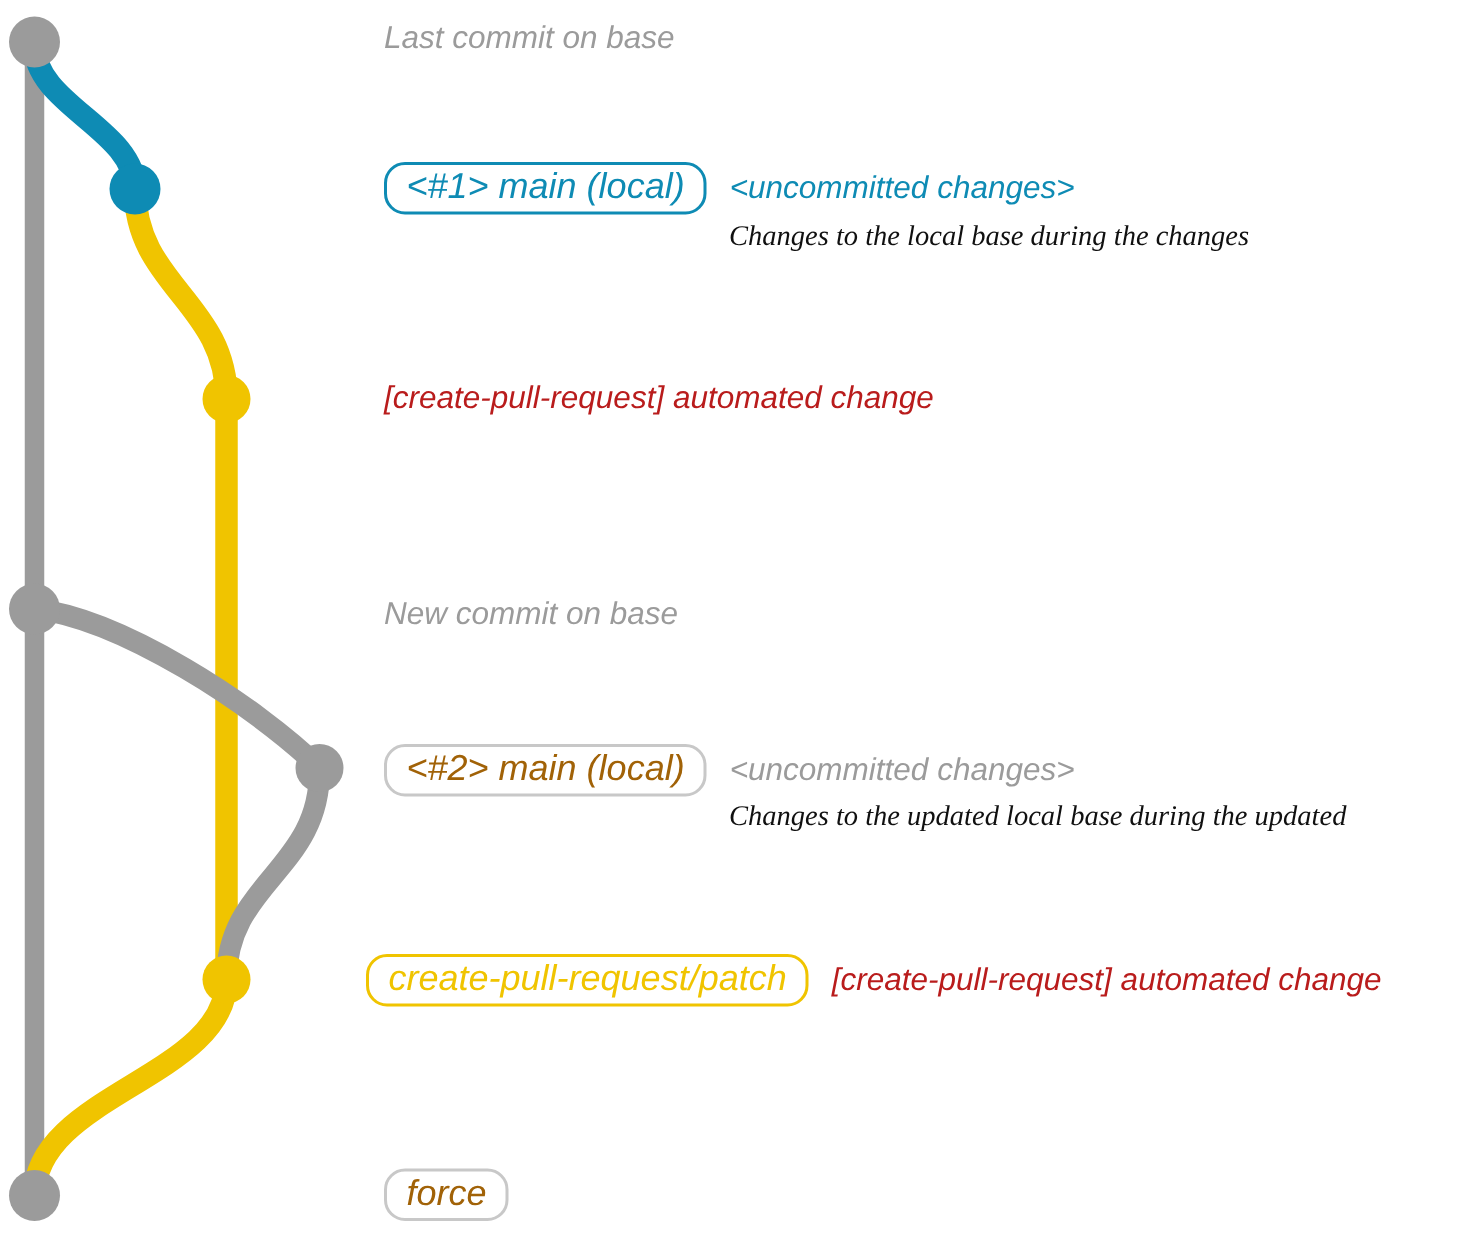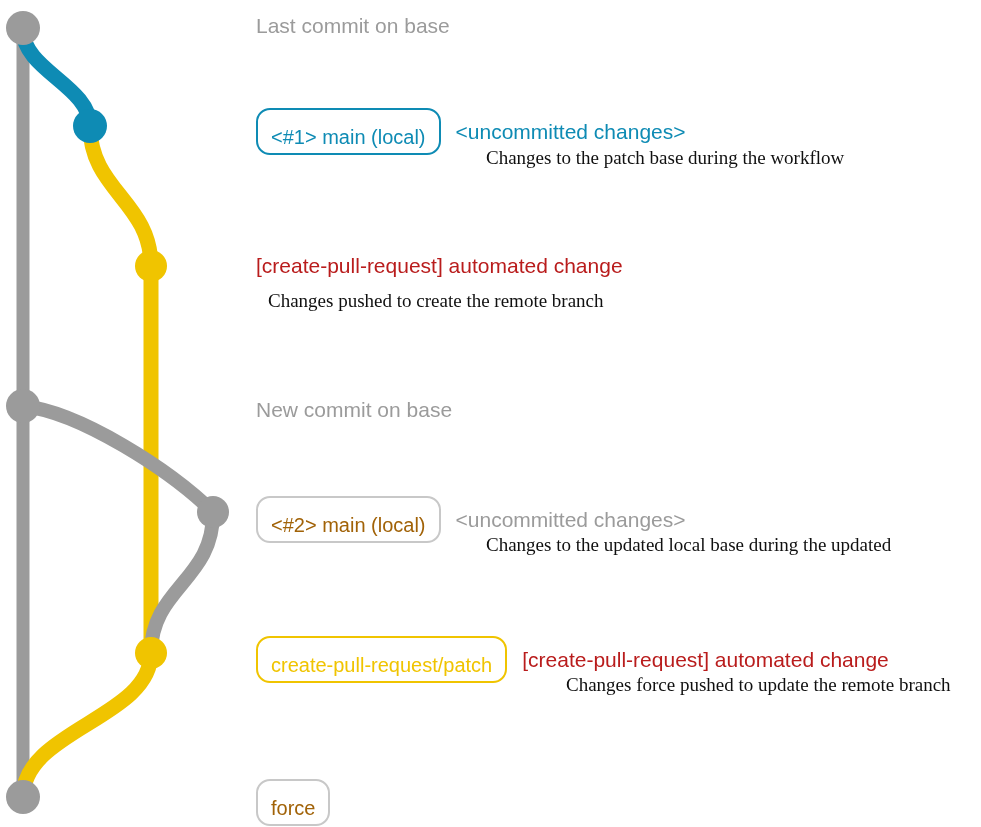--- a/index.html
+++ b/index.html
@@ -13,39 +13,40 @@
     width: 981px;
     height: 827px;
     position: relative;
     overflow: hidden;
   }
   #stage {
     position: relative;
     width: 981px;
     height: 721px;
     background: #ffffff;
+    font-style: italic;
   }
   #graph-svg {
     position: absolute;
     left: 0;
     top: 0;
     width: 981px;
     height: 827px;
   }
   .row {
     position: absolute;
     display: flex;
     align-items: center;
   }
   .pill {
     display: inline-block;
     border-radius: 14px;
     border: 2px solid;
-    padding: 16px 13px 5px 13px;
-    font-size: 20px;
+    padding: 4px 13px 5px 13px;
+    font-size: 24px;
     line-height: 22px;
     white-space: nowrap;
     box-sizing: border-box;
     background: #ffffff;
   }
   .pill.teal   { border-color: #0e8bb4; color: #0e8bb4; }
   .pill.yellow { border-color: #f0c400; color: #f0c400; }
   .pill.gray   { border-color: #c8c8c8; color: #a16207; }
 
   .headline {
@@ -107,43 +108,41 @@
 
   <div class="row" style="left:256px; top:14px;">
     <span class="headline gray">Last commit on base</span>
   </div>
 
   <div class="row" style="left:256px; top:108px;">
     <span class="pill teal">&lt;#1&gt; main (local)</span>
     <span class="gap" style="width:15px;"></span>
     <span class="headline teal">&lt;uncommitted changes&gt;</span>
   </div>
-  <div class="subline" style="left:486px; top:147px;">Changes to the patch base during the workflow</div>
+  <div class="subline" style="left:486px; top:147px;">Changes to the local base during the changes</div>
 
   <div class="row" style="left:256px; top:254px;">
     <span class="headline yellow">[create-pull-request] automated change</span>
   </div>
-  <div class="subline" style="left:268px; top:290px;">Changes pushed to create the remote branch</div>
 
   <div class="row" style="left:256px; top:398px;">
     <span class="headline gray">New commit on base</span>
   </div>
 
   <div class="row" style="left:256px; top:496px;">
     <span class="pill gray">&lt;#2&gt; main (local)</span>
     <span class="gap" style="width:15px;"></span>
     <span class="headline gray">&lt;uncommitted changes&gt;</span>
   </div>
   <div class="subline" style="left:486px; top:534px;">Changes to the updated local base during the updated</div>
 
-  <div class="row" style="left:256px; top:636px;">
+  <div class="row" style="left:244px; top:636px;">
     <span class="pill yellow">create-pull-request/patch</span>
     <span class="gap" style="width:15px;"></span>
     <span class="headline yellow">[create-pull-request] automated change</span>
   </div>
-  <div class="subline" style="left:566px; top:674px;">Changes force pushed to update the remote branch</div>
 
   <div class="row" style="left:256px; top:779px;">
     <span class="pill gray">force</span>
     <span class="gap" style="width:14px;"></span>
   </div>
 
 </div>
 
 </body></html>

